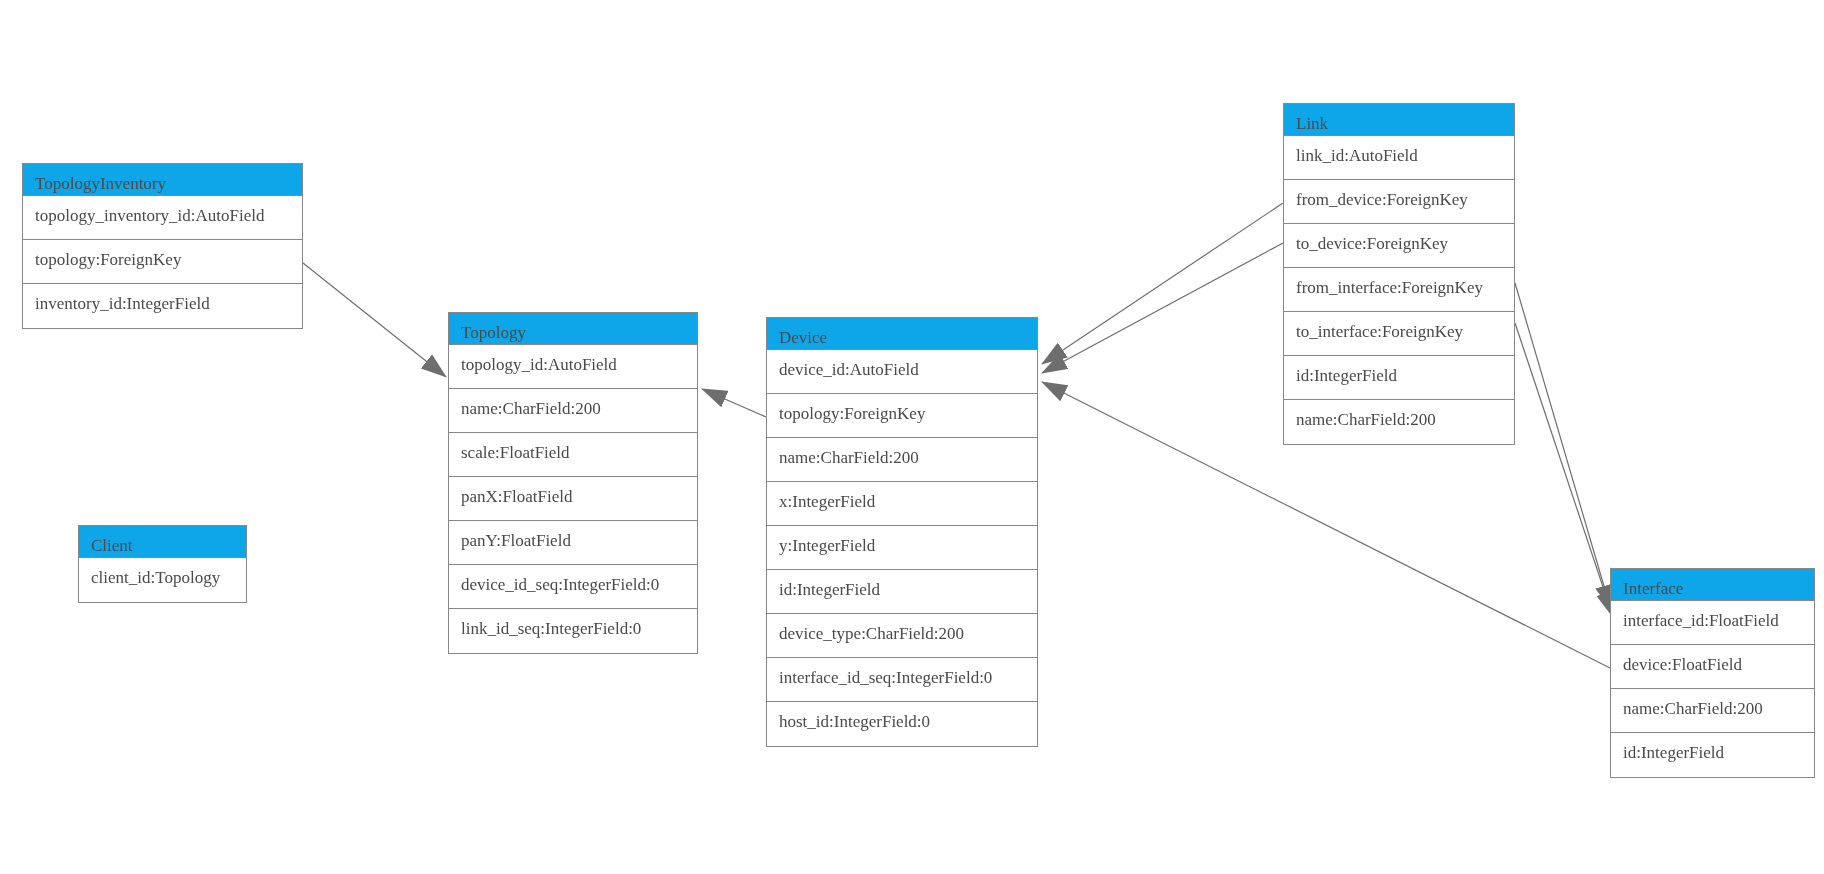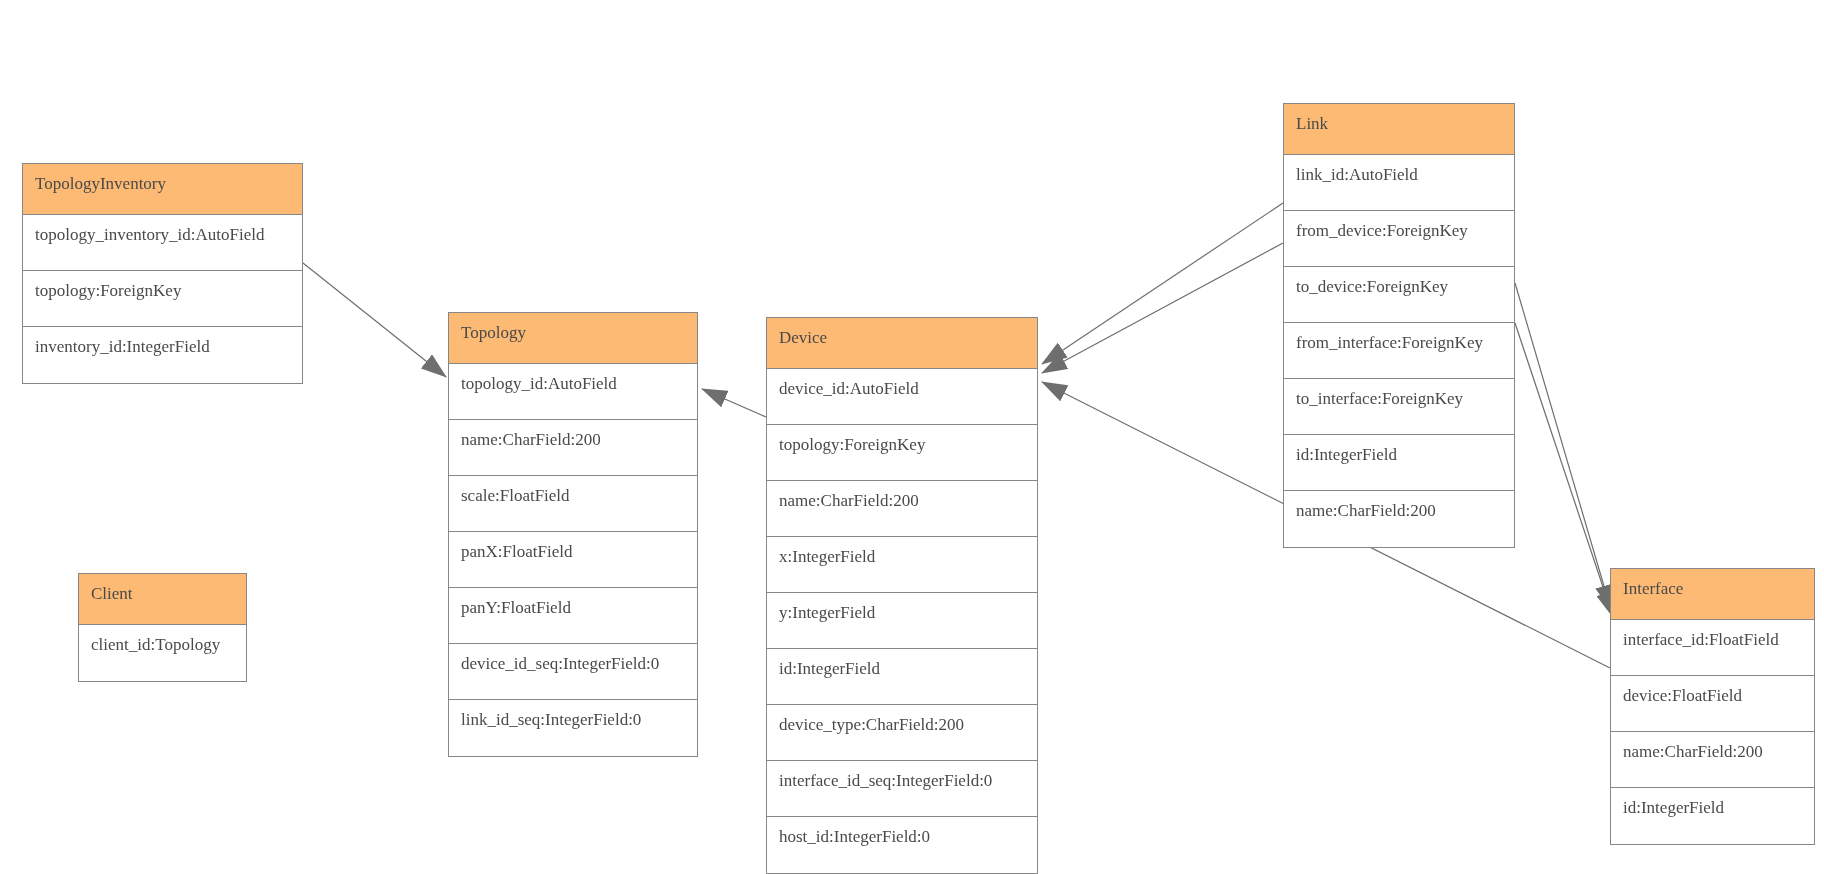--- a/index.html
+++ b/index.html
@@ -24,31 +24,31 @@
   .entity {
     position: absolute;
     z-index: 2;
     background: #ffffff;
     border: 1px solid #878787;
     box-sizing: border-box;
     color: #4a4a4a;
     font-size: 17px;
   }
   .entity-header {
-    height: 51px;
+    height: 32px;
     line-height: 40px;
     padding: 0 12px;
-    background: #fdba74;
+    background: #0ea5e9;
     border-bottom: 1px solid #878787;
     box-sizing: border-box;
     white-space: nowrap;
     overflow: hidden;
   }
   .entity-field {
-    height: 56px;
+    height: 44px;
     line-height: 40px;
     padding: 0 12px;
     border-bottom: 1px solid #878787;
     box-sizing: border-box;
     white-space: nowrap;
     overflow: hidden;
   }
   .entity-field:last-child {
     border-bottom: none;
   }
@@ -80,21 +80,21 @@
     <div class="entity" style="left: 448px; top: 312px; width: 250px;">
       <div class="entity-header">Topology</div>
       <div class="entity-field">topology_id:AutoField</div>
       <div class="entity-field">name:CharField:200</div>
       <div class="entity-field">scale:FloatField</div>
       <div class="entity-field">panX:FloatField</div>
       <div class="entity-field">panY:FloatField</div>
       <div class="entity-field">device_id_seq:IntegerField:0</div>
       <div class="entity-field">link_id_seq:IntegerField:0</div>
     </div>
-    <div class="entity" style="left: 78px; top: 525px; width: 169px; margin-top: 48px;">
+    <div class="entity" style="left: 78px; top: 525px; width: 169px;">
       <div class="entity-header">Client</div>
       <div class="entity-field">client_id:Topology</div>
     </div>
     <div class="entity" style="left: 766px; top: 317px; width: 272px;">
       <div class="entity-header">Device</div>
       <div class="entity-field">device_id:AutoField</div>
       <div class="entity-field">topology:ForeignKey</div>
       <div class="entity-field">name:CharField:200</div>
       <div class="entity-field">x:IntegerField</div>
       <div class="entity-field">y:IntegerField</div>

